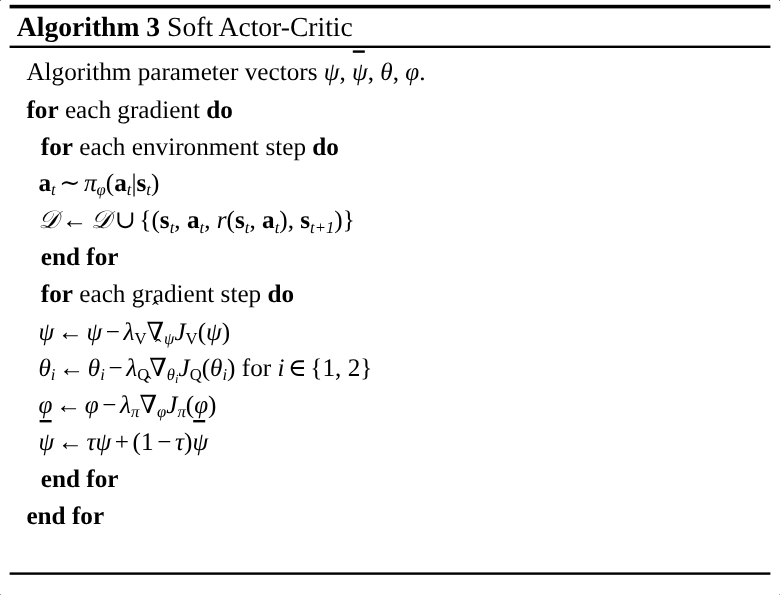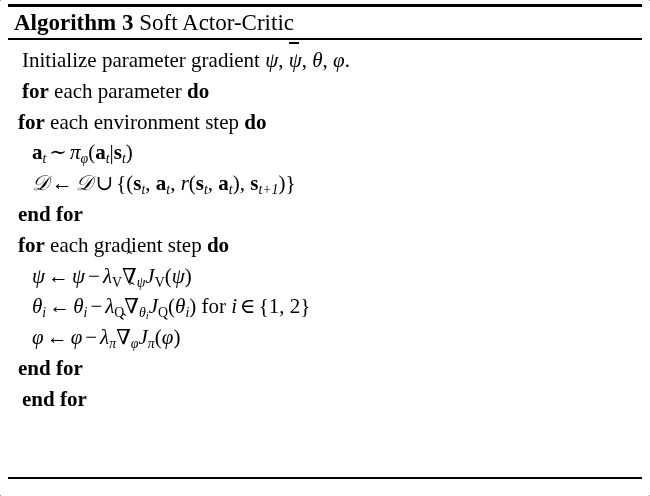--- a/index.html
+++ b/index.html
@@ -80,21 +80,21 @@
 
   .line {
     position: relative;
     font-size: 21px;
     line-height: 30.8px;
     color: #000;
     white-space: nowrap;
     height: 30.8px;
   }
   .ind0 { padding-left: 22px; }
-  .ind1 { padding-left: 18px; }
+  .ind1 { padding-left: 34px; }
   .ind2 { padding-left: 32px; }
 
   .kw { font-weight: bold; }
   .txt { font-weight: normal; }
 
   
   .m {
     font-family: "Liberation Serif", "DejaVu Serif", serif;
     font-style: italic;
     font-size: 21px;
@@ -146,25 +146,25 @@
     <div class="rule-mid"></div>
     <div class="rule-bot"></div>
 
     <div class="algo-title">
       <span class="kw">Algorithm 3</span><span class="name">&nbsp;</span><span class="name">Soft Actor-Critic</span>
     </div>
 
     <div id="algo-body">
 
       <div class="line ind0">
-        <span class="txt">Initialize parameter gradient</span><span>&nbsp;</span><span class="m">ψ</span><span class="opn">,</span><span>&nbsp;</span><span class="ov"><span class="ovbar"></span><span class="m">ψ</span></span><span class="opn">,</span><span>&nbsp;</span><span class="m">θ</span><span class="opn">,</span><span>&nbsp;</span><span class="m">φ</span><span class="opn">.</span>
+        <span class="txt">Algorithm parameter vectors</span><span>&nbsp;</span><span class="m">ψ</span><span class="opn">,</span><span>&nbsp;</span><span class="ov"><span class="ovbar"></span><span class="m">ψ</span></span><span class="opn">,</span><span>&nbsp;</span><span class="m">θ</span><span class="opn">,</span><span>&nbsp;</span><span class="m">φ</span><span class="opn">.</span>
       </div>
 
       <div class="line ind0">
-        <span class="kw">for</span><span>&nbsp;</span><span class="txt">each parameter</span><span>&nbsp;</span><span class="kw">do</span>
+        <span class="kw">for</span><span>&nbsp;</span><span class="txt">each gradient</span><span>&nbsp;</span><span class="kw">do</span>
       </div>
 
       <div class="line ind1">
         <span class="kw">for</span><span>&nbsp;</span><span class="txt">each environment step</span><span>&nbsp;</span><span class="kw">do</span>
       </div>
 
       <div class="line ind2">
         <span class="bold-rm">a</span><sub>t</sub><span class="op">∼</span><span class="m">π</span><sub>φ</sub><span class="opn">(</span><span class="bold-rm">a</span><sub>t</sub><span class="opn">|</span><span class="bold-rm">s</span><sub>t</sub><span class="opn">)</span>
       </div>
 
@@ -186,20 +186,23 @@
       </div>
 
       <div class="line ind2">
         <span class="m">θ</span><sub>i</sub><span class="op">←</span><span class="m">θ</span><sub>i</sub><span class="op">−</span><span class="m">λ</span><sub class="rm">Q</sub><span class="sup-hat"><span class="hatmark">ˆ</span><span class="opn">∇</span></span><sub><span>θ</span><span style="font-size:0.75em;vertical-align:-0.2em">i</span></sub><span class="m">J</span><sub class="rm">Q</sub><span class="opn">(</span><span class="m">θ</span><sub>i</sub><span class="opn">)</span><span>&nbsp;</span><span class="txt">for</span><span>&nbsp;</span><span class="m">i</span><span class="op">∈</span><span class="opn">{1, 2}</span>
       </div>
 
       <div class="line ind2">
         <span class="m">φ</span><span class="op">←</span><span class="m">φ</span><span class="op">−</span><span class="m">λ</span><sub>π</sub><span class="sup-hat"><span class="hatmark">ˆ</span><span class="opn">∇</span></span><sub>φ</sub><span class="m">J</span><sub>π</sub><span class="opn">(</span><span class="m">φ</span><span class="opn">)</span>
       </div>
 
+      <div class="line ind2">
+        <span class="ov"><span class="ovbar"></span><span class="m">ψ</span></span><span class="op">←</span><span class="m">τ</span><span class="m">ψ</span><span class="op">+</span><span class="opn">(</span><span class="opn">1</span><span class="op">−</span><span class="m">τ</span><span class="opn">)</span><span class="ov"><span class="ovbar"></span><span class="m">ψ</span></span>
+      </div>
 
       <div class="line ind1">
         <span class="kw">end for</span>
       </div>
 
       <div class="line ind0">
         <span class="kw">end for</span>
       </div>
 
     </div>

